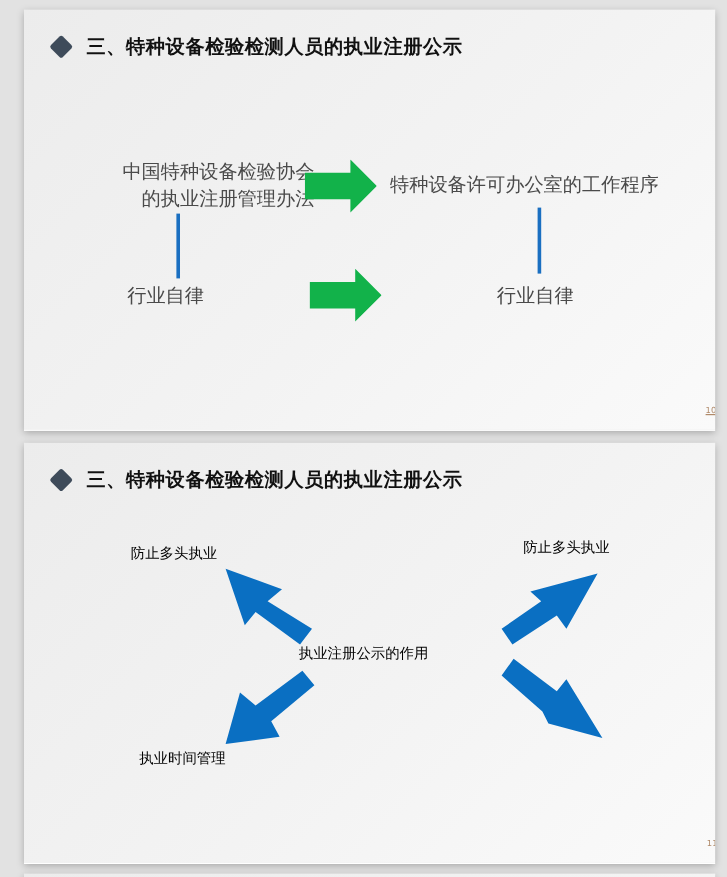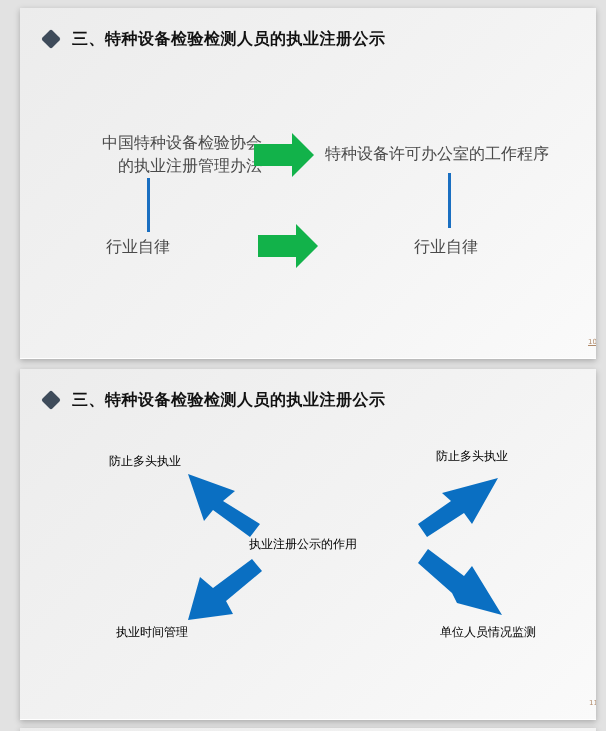--- a/index.html
+++ b/index.html
@@ -90,18 +90,17 @@
 
     <g>
       <polygon points="408,180 444,207 452,197 482,246 437,234 432,224 398,194" fill="#0a6fc2"></polygon>
     </g>
   </svg>
 
   <div class="bold-label" style="left:89px; top:84px;">防止多头执业</div>
   <div class="bold-label" style="left:416px; top:79px;">防止多头执业</div>
   <div class="bold-label" style="left:229px; top:167px;">执业注册公示的作用</div>
   <div class="bold-label" style="left:96px; top:255px;">执业时间管理</div>
-  <div class="bold-label" style="left:420px; top:255px;">单位人员情况监测</div>
 
   <div class="page-num" style="left:569px; top:330px;text-align:right;">11</div>
 </div>
 
 <div class="slide slide-2"></div>
 
 </body></html>

